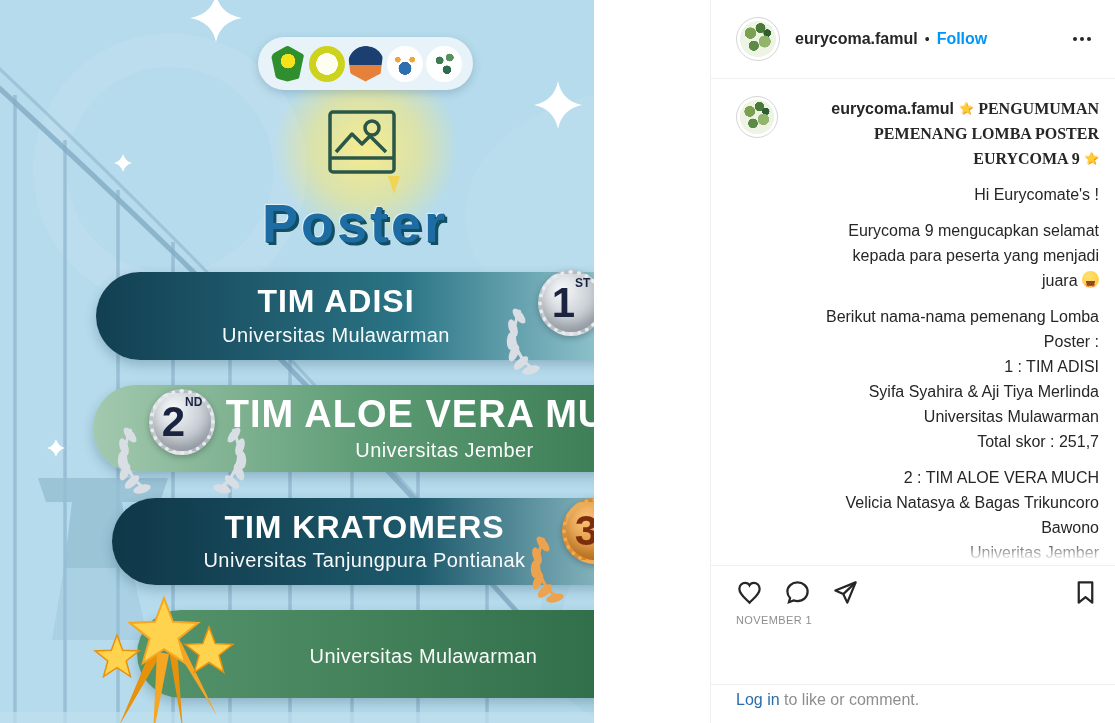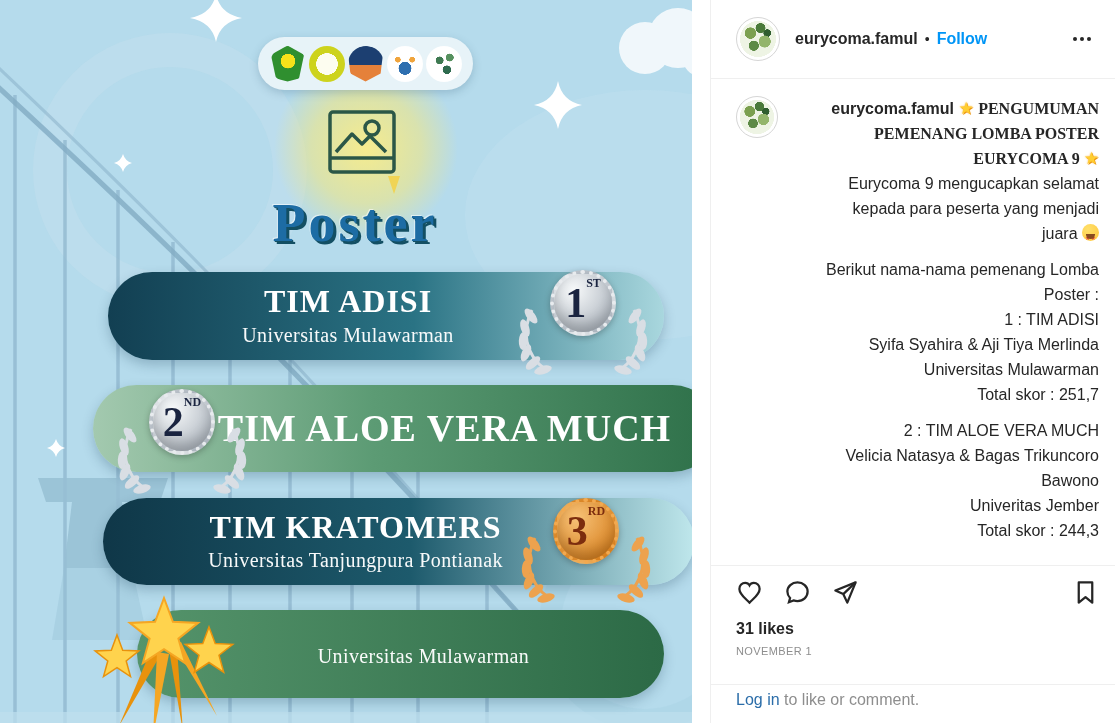--- a/index.html
+++ b/index.html
@@ -1,21 +1,21 @@
 <!DOCTYPE html>
 <html style="--c-follow: #0095f6; --c-login: #2b6da9; --c-text: #262626; --c-gray: #8e8e8e; --c-border: #efefef; --c-bg-sky: #b5dbec; --c-title: #1d6ca4; --c-title-shadow: #134f63; --c-b1a: #123f52; --c-b1b: #2a7384; --c-b1c: #a9d7de; --c-b2a: #a3c9af; --c-b2b: #5c9b74; --c-b2c: #2e7049; --c-b3a: #0f3748; --c-b3b: #1d5a6c; --c-b3c: #bfe7ec; --c-b4a: #55946b; --c-b4b: #2c6a46; --c-silver-edge: #e8ebee; --c-silver-f1: #f7f9fa; --c-silver-f2: #aeb6bf; --c-silver-text: #1a2440; --c-laurel-silver: #d9dee4; --c-bronze-edge: #f2a94f; --c-bronze-f1: #f7c277; --c-bronze-f2: #d7801f; --c-bronze-text: #7c2d0e; --c-laurel-bronze: #eda24e; --c-gold1: #ffd34d; --c-gold2: #f5a623; --c-gold3: #e8920c;"><head>
 <meta charset="utf-8">
 <style>
   html,body{margin:0;padding:0;background:#fff;}
   .app{position:relative;width:1115px;height:723px;overflow:hidden;
        font-family:"Liberation Sans","DejaVu Sans",sans-serif;color:#262626;background:#fff;}
 
   
-  .poster{position:absolute;left:0;top:0;width:692px;height:723px;overflow:hidden;
-          background:var(--c-bg-sky,#b5dbec);font-family:Liberation Serif, serif;}
+  .poster{position:absolute;left:0;top:0;width:594px;height:723px;overflow:hidden;
+          background:var(--c-bg-sky,#b5dbec);}
   .bg-art{position:absolute;left:0;top:0;}
   .logo-pill{position:absolute;left:258px;top:37px;width:215px;height:53px;border-radius:27px;
              background:#e7f3f8;box-shadow:0 3px 8px rgba(50,90,120,.25);
              display:flex;align-items:center;justify-content:center;gap:3px;}
   .logo{width:36px;height:36px;border-radius:50%;}
   .logo.l1{clip-path:polygon(50% 0,96% 26%,82% 92%,50% 100%,18% 92%,4% 26%);
            background:radial-gradient(circle at 50% 42%,#f7e11a 0 26%,#2f8f2f 27% 100%);}
   .logo.l2{background:radial-gradient(circle,#fdfdf0 0 42%,#cdd31d 43% 72%,#8ab12c 73% 100%);}
   .logo.l3{clip-path:polygon(50% 0,100% 12%,92% 78%,50% 100%,8% 78%,0 12%);
            background:linear-gradient(180deg,#1c3f71 0 52%,#e5813a 53% 100%);}
@@ -32,26 +32,26 @@
   .img-icon{position:absolute;left:326px;top:108px;}
   .poster-title{position:absolute;left:0;top:192px;width:710px;text-align:center;
       font-size:54px;font-weight:800;letter-spacing:3px;color:var(--c-title,#1d6ca4);
       text-shadow:3px 3px 0 var(--c-title-shadow,#134f63),1px 1px 0 var(--c-title-shadow,#134f63),
                   -1px -1px 0 rgba(255,255,255,.55);}
 
   .banner{position:absolute;border-radius:46px;color:#fff;display:flex;flex-direction:column;
           justify-content:center;text-align:center;box-shadow:0 5px 12px rgba(25,60,85,.25);}
   .team-name{font-size:32px;font-weight:800;letter-spacing:1px;line-height:1.05;}
   .team-uni{font-size:20px;font-weight:400;letter-spacing:.4px;margin-top:5px;opacity:.97;}
-  .b1{left:108px;top:272px;width:480px;height:88px;padding-right:76px;
+  .b1{left:96px;top:272px;width:480px;height:88px;padding-right:76px;
       background:linear-gradient(90deg,var(--c-b1a,#123f52) 0%,var(--c-b1b,#2a7384) 55%,var(--c-b1c,#a9d7de) 100%);}
   .b2{left:93px;top:385px;width:519px;height:87px;padding-left:92px;padding-right:12px;
       background:linear-gradient(90deg,var(--c-b2a,#a3c9af) 0%,var(--c-b2b,#5c9b74) 45%,var(--c-b2c,#2e7049) 100%);}
   .b2 .team-name{font-size:38px;}
-  .b3{left:103px;top:498px;width:505px;height:87px;padding-right:86px;
+  .b3{left:112px;top:498px;width:505px;height:87px;padding-right:86px;
       background:linear-gradient(90deg,var(--c-b3a,#0f3748) 0%,var(--c-b3b,#1d5a6c) 52%,var(--c-b3c,#bfe7ec) 100%);}
   .b4{left:137px;top:610px;width:481px;height:88px;padding-left:46px;
       background:linear-gradient(90deg,var(--c-b4a,#55946b) 0%,var(--c-b4b,#2c6a46) 100%);}
 
   .medal{position:absolute;width:130px;height:112px;}
   .medal .badge{position:absolute;left:32px;top:0;width:58px;height:58px;border-radius:50%;
       border:4px dotted var(--m-edge);display:flex;align-items:center;justify-content:center;
       background:radial-gradient(circle at 35% 28%,var(--m-f1),var(--m-f2) 82%);
       box-shadow:inset 0 -8px 12px rgba(0,0,0,.18),0 2px 6px rgba(0,0,0,.25);}
   .medal .num{font-size:42px;font-weight:800;color:var(--m-text);line-height:1;}
@@ -219,20 +219,21 @@
           </svg>
         <div class="badge">
             <span class="num">1</span>
             <span class="suf">ST</span>
           </div>
       </div>
     </div>
 
     <div class="banner b2">
       <div class="team-name">TIM ALOE VERA MUCH</div>
+      <div class="team-uni">Universitas Jember</div>
       <div class="medal silver">
         <svg class="laurel" width="130" height="80" viewBox="0 0 130 80">
             <g fill="currentColor">
               <path d="M14 8 C4 28 6 52 28 68" fill="none" stroke="currentColor" stroke-width="3"></path>
               <ellipse cx="13" cy="14" rx="4.2" ry="9" transform="rotate(-38 13 14)"></ellipse>
               <ellipse cx="7" cy="26" rx="4.2" ry="9" transform="rotate(-18 7 26)"></ellipse>
               <ellipse cx="5" cy="39" rx="4.2" ry="9" transform="rotate(2 5 39)"></ellipse>
               <ellipse cx="8" cy="51" rx="4.2" ry="9" transform="rotate(24 8 51)"></ellipse>
               <ellipse cx="15" cy="61" rx="4.2" ry="9" transform="rotate(48 15 61)"></ellipse>
               <ellipse cx="25" cy="68" rx="4.2" ry="9" transform="rotate(74 25 68)"></ellipse>
@@ -313,20 +314,21 @@
 
     <section class="p-caption">
       <div class="cap-row">
         <div class="avatar cap-avatar"></div>
         <div class="cap-body">
           <span class="cap-user">eurycoma.famul</span>
           <span class="em star"><span class="raw">🌟</span></span>
           <span class="cap-title">PENGUMUMAN
 PEMENANG LOMBA POSTER
 EURYCOMA 9 </span><span class="em star"><span class="raw">🌟</span></span>
+          <p style="margin-top:11px">Hi Eurycomate's !</p>
           <p><span>Eurycoma 9 mengucapkan selamat
 kepada para peserta yang menjadi
 juara </span><span class="em face"><span class="raw">🤩</span></span></p>
           <p>Berikut nama-nama pemenang Lomba
 Poster :
 1 : TIM ADISI
 Syifa Syahira &amp; Aji Tiya Merlinda
 Universitas Mulawarman
 Total skor : 251,7</p>
           <p>2 : TIM ALOE VERA MUCH
@@ -356,21 +358,20 @@
             <path d="M21 3 L3 10.2 L10 13.4 L13.6 21 L21 3 Z"></path>
               <line x1="21" y1="3" x2="10" y2="13.4"></line>
           </svg>
         </button>
         <button class="icon-btn save">
           <svg width="27" height="27" viewBox="0 0 24 24" fill="none" stroke-width="2" stroke-linejoin="round">
             <path d="M6 3 H18 V21 L12 16.2 L6 21 Z"></path>
           </svg>
         </button>
       </div>
-      <div class="likes">31 likes</div>
       <div class="date">NOVEMBER 1</div>
     </section>
 
     <footer class="p-footer">
       <a class="login-link">Log in</a><span class="footer-rest"> to like or comment.</span>
     </footer>
   </aside>
 </div>
 
 </body></html>

